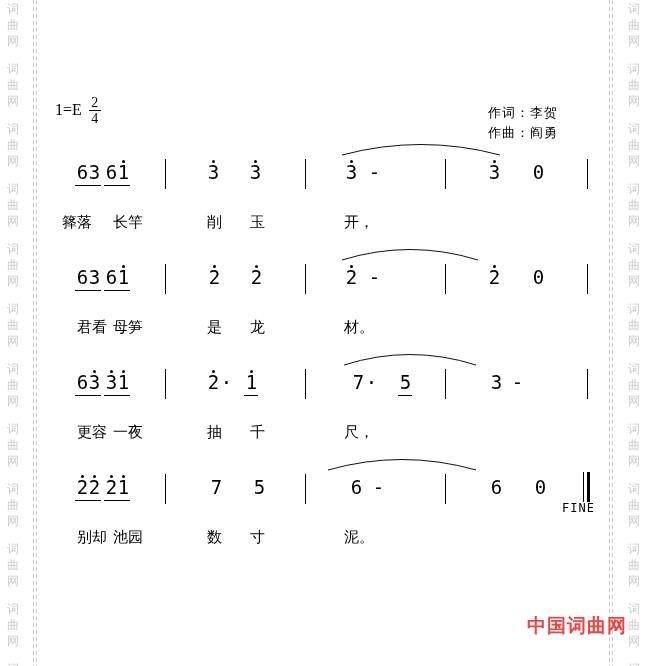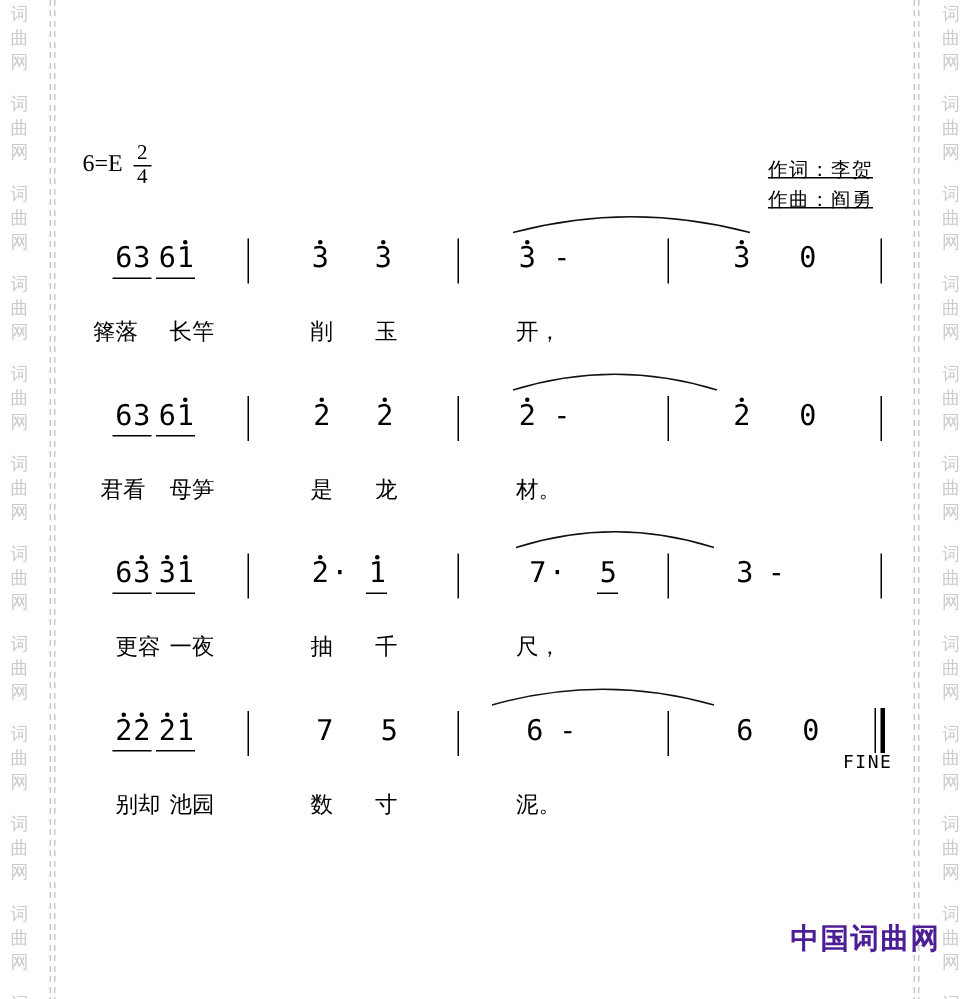--- a/index.html
+++ b/index.html
@@ -10,42 +10,42 @@
           background:repeating-linear-gradient(to bottom,#c9c9c9 0 4px,transparent 4px 7px);}
   .wm-col{position:absolute;top:0;bottom:0;width:14px;}
   .wm{position:absolute;left:0;width:14px;text-align:center;font-size:12px;line-height:14px;color:#cccccc;}
   
   .title{position:absolute;top:52px;left:0;right:22px;text-align:center;
          font-size:23px;letter-spacing:2px;}
   .keysig{position:absolute;left:55px;top:92px;height:36px;display:flex;align-items:center;font-size:16px;}
   .frac{display:inline-flex;flex-direction:column;align-items:center;margin-left:7px;
         font-size:14px;line-height:13px;}
   .frac-bar{width:12px;height:1px;background:#000;margin:1px 0;}
-  .credit{position:absolute;left:512px;font-size:13px;letter-spacing:1px;white-space:nowrap;text-decoration:underline;}
+  .credit{position:absolute;left:488px;font-size:13px;letter-spacing:1px;white-space:nowrap;}
   .credit.c1{top:104px;} .credit.c2{top:124px;}
   
   .note{position:absolute;width:13px;text-align:center;
         font-family:"DejaVu Sans Mono",monospace;font-size:19px;line-height:21px;}
   .hdot{position:absolute;top:-2px;left:50%;margin-left:-1.5px;width:3px;height:3px;
         border-radius:50%;background:#000;}
   .beam{position:absolute;height:1px;background:#000;}
   .barline{position:absolute;width:1px;height:30px;background:#000;}
   .slur{position:absolute;overflow:visible;}
   .lyric{position:absolute;font-size:15px;line-height:18px;white-space:nowrap;}
   
   .fbar-thin{position:absolute;left:583px;top:472px;width:1px;height:30px;background:#000;}
   .fbar-thick{position:absolute;left:587px;top:472px;width:3px;height:30px;background:#000;}
   .fine{position:absolute;left:562px;top:501px;font-family:"DejaVu Sans Mono",monospace;
         font-size:12px;letter-spacing:1px;}
   
   .footer-note{position:absolute;left:262px;top:598px;font-size:13px;font-weight:bold;letter-spacing:1px;}
   .src-prefix{position:absolute;left:418px;top:615px;font-size:17px;font-weight:bold;letter-spacing:2px;
               font-family:"Liberation Sans",sans-serif;}
   .src-site{position:absolute;left:527px;top:613px;font-size:19px;font-weight:bold;letter-spacing:1px;
-            color:#4c1d95;font-family:"Liberation Sans",sans-serif;cursor:pointer;}
+            color:#ef4444;font-family:"Liberation Sans",sans-serif;cursor:pointer;}
 </style>
 </head>
 <body>
 
 <div id="sheet">
 
   <div class="wm-col" style="left:6px">
       <div class="wm" style="top: 2px;">词</div>
       <div class="wm" style="top: 18px;">曲</div>
       <div class="wm" style="top: 34px;">网</div>
@@ -117,21 +117,21 @@
       <div class="wm" style="top: 558px;">曲</div>
       <div class="wm" style="top: 574px;">网</div>
       <div class="wm" style="top: 602px;">词</div>
       <div class="wm" style="top: 618px;">曲</div>
       <div class="wm" style="top: 634px;">网</div>
       <div class="wm" style="top: 662px;">词</div>
     </div>
 
 
   <div class="keysig">
-    <span>6=E</span>
+    <span>1=E</span>
     <span class="frac">
       <span>2</span>
       <span class="frac-bar"></span>
       <span>4</span>
     </span>
   </div>
 
   <div class="credit c1">作词：李贺</div>
   <div class="credit c2">作曲：阎勇</div>
 
@@ -172,21 +172,21 @@
       <div class="note" style="left: 345px; top: 267px;">2<i class="hdot"></i></div>
       <div class="note" style="left: 368px; top: 267px;">-</div>
       <div class="note" style="left: 488px; top: 267px;">2<i class="hdot"></i></div>
       <div class="note" style="left: 532px; top: 267px;">0</div>
       <div class="beam" style="left: 75px; top: 290px; width: 26px;"></div>
       <div class="beam" style="left: 104px; top: 290px; width: 26px;"></div>
       <div class="barline" style="left: 165px; top: 264px;"></div>
       <div class="barline" style="left: 305px; top: 264px;"></div>
       <div class="barline" style="left: 445px; top: 264px;"></div>
       <div class="barline" style="left: 587px; top: 264px;"></div>
-      <div class="lyric" style="left: 67px; top: 318px;">君看</div>
+      <div class="lyric" style="left: 77px; top: 318px;">君看</div>
       <div class="lyric" style="left: 113px; top: 318px;">母笋</div>
       <div class="lyric" style="left: 207px; top: 318px;">是</div>
       <div class="lyric" style="left: 250px; top: 318px;">龙</div>
       <div class="lyric" style="left: 344px; top: 318px;">材。</div>
       <svg width="136" height="17" class="slur" style="left: 342px; top: 350px;">
         <path d="M2 15 Q 68 -6 134 15" fill="none" stroke="#111" stroke-width="1"></path>
       </svg>
       <div class="note" style="left: 76px; top: 372px;">6</div>
       <div class="note" style="left: 88px; top: 372px;">3<i class="hdot"></i></div>
       <div class="note" style="left: 105px; top: 372px;">3<i class="hdot"></i></div>

